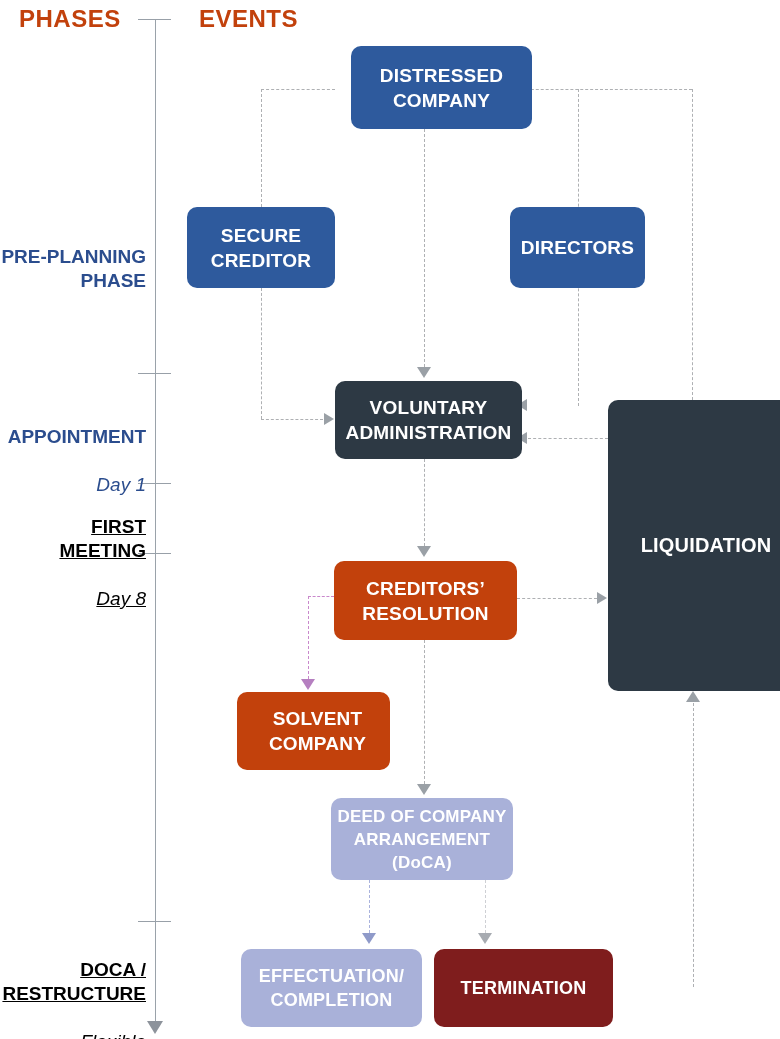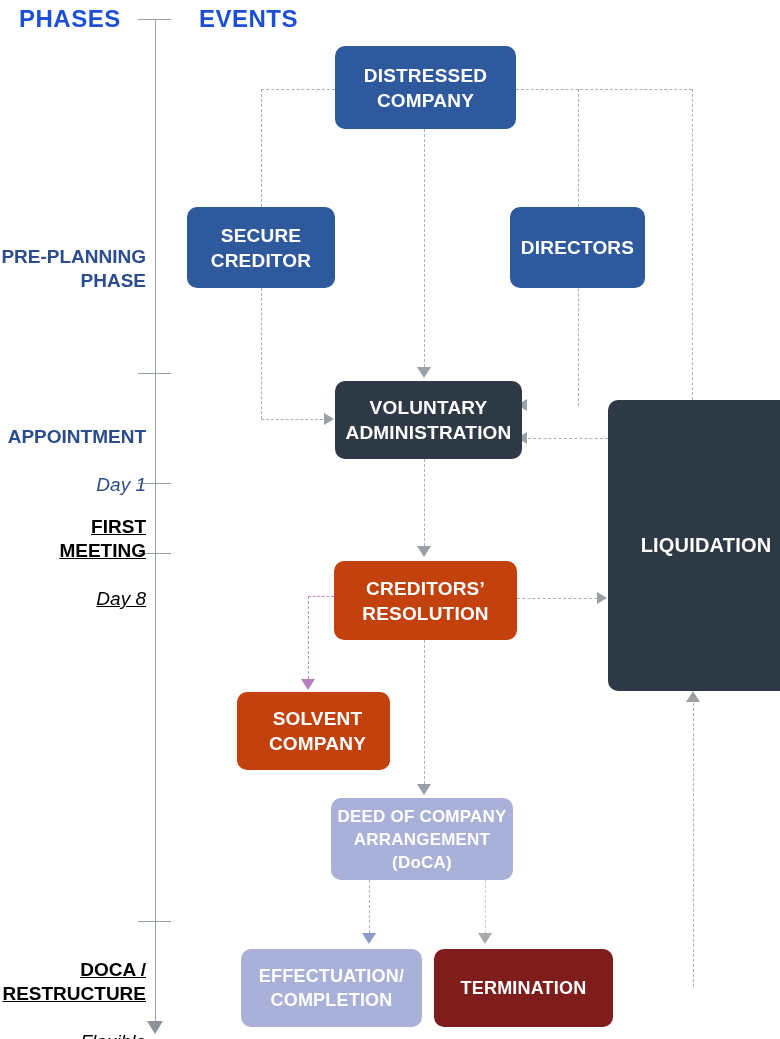--- a/index.html
+++ b/index.html
@@ -1,21 +1,21 @@
 <!DOCTYPE html>
 <html><head>
 <meta charset="utf-8">
 <style>
   html,body{margin:0;padding:0;background:#ffffff;}
   #stage{
     position:relative;width:780px;height:1039px;background:#ffffff;overflow:hidden;
     font-family:"Liberation Sans","DejaVu Sans",sans-serif;
   }
   
-  .hdr{position:absolute;font-size:24px;font-weight:bold;color:#1d4ed8;letter-spacing:.5px;z-index:3;}
+  .hdr{position:absolute;font-size:24px;font-weight:bold;color:#c2410c;letter-spacing:.5px;z-index:3;}
   #hdr-phases{left:19px;top:5px;}
   #hdr-events{left:199px;top:5px;}
 
   
   .tl-line{position:absolute;left:155px;top:19px;width:0;height:1003px;border-left:1.5px solid #9aa2aa;z-index:0;}
   .tick{position:absolute;left:138px;width:33px;height:0;border-top:1.5px solid #98a0a8;z-index:0;}
   .tl-arrow{position:absolute;left:147px;top:1021px;width:0;height:0;
     border-left:8px solid transparent;border-right:8px solid transparent;border-top:13px solid #8d939b;z-index:1;}
 
   
@@ -34,21 +34,21 @@
 
   
   .box{position:absolute;border-radius:10px;color:#ffffff;font-weight:bold;display:flex;
     align-items:center;justify-content:center;text-align:center;z-index:2;
     white-space:pre-line;line-height:25px;font-size:19px;letter-spacing:.2px;}
   .b-blue{background:#2e5a9d;}
   .b-slate{background:#2d3944;}
   .b-mag{background:#c2410c;}
   .b-lav{background:#a9b1d9;}
   .b-gray{background:#7f1d1d;}
-  #bx-distressed{left:335px;top:46px;width:181px;height:83px;}
+  #bx-distressed{left:351px;top:46px;width:181px;height:83px;}
   #bx-secure{left:187px;top:207px;width:148px;height:81px;}
   #bx-directors{left:510px;top:207px;width:135px;height:81px;}
   #bx-va{left:335px;top:381px;width:187px;height:78px;}
   #bx-liquidation{left:608px;top:400px;width:196px;height:291px;font-size:20px;}
   #bx-cr{left:334px;top:561px;width:183px;height:79px;}
   #bx-solvent{left:237px;top:692px;width:145px;height:78px;padding-left:8px;}
   #bx-doca{left:331px;top:798px;width:182px;height:82px;font-size:17px;line-height:23px;}
   #bx-effect{left:241px;top:949px;width:181px;height:78px;font-size:18px;line-height:24px;}
   #bx-term{left:434px;top:949px;width:179px;height:78px;font-size:18px;}
 

